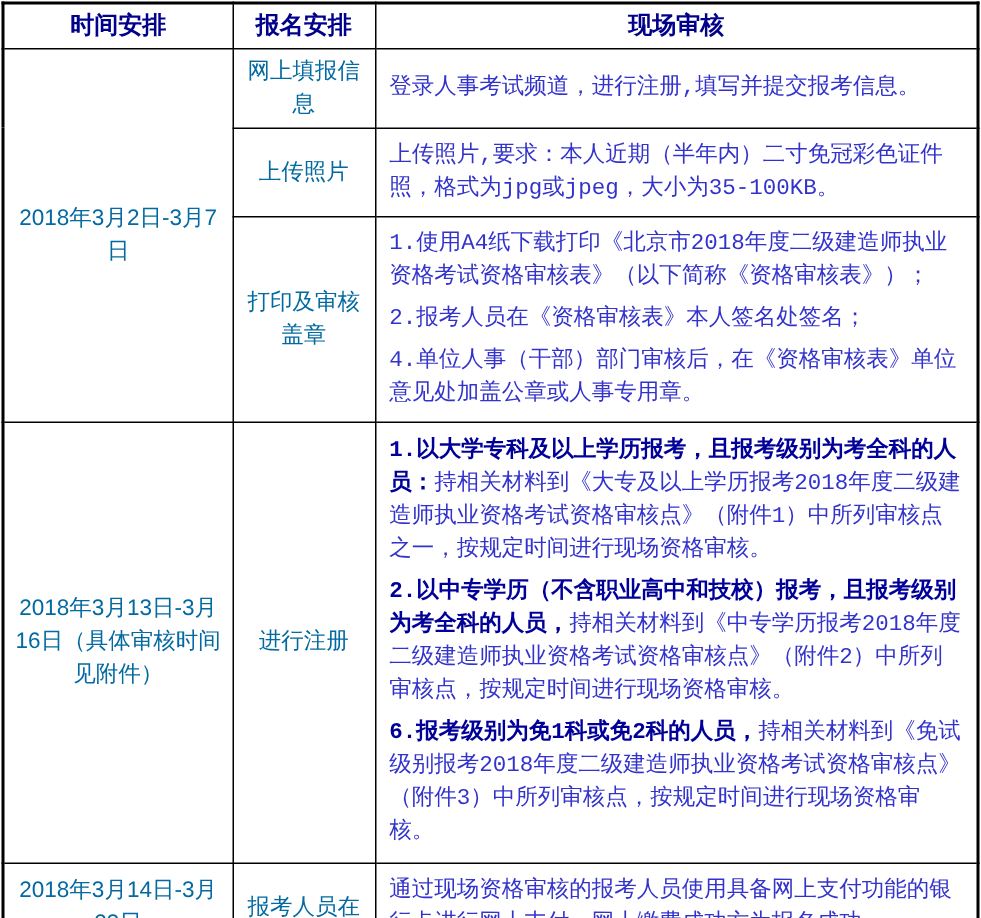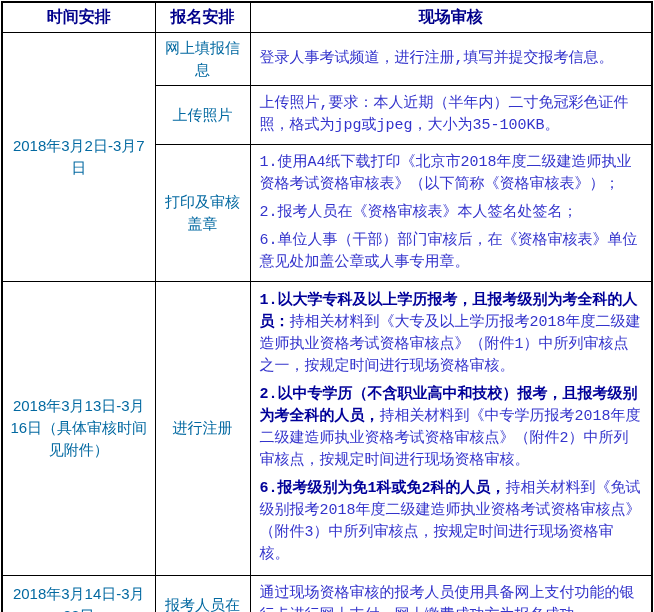--- a/index.html
+++ b/index.html
@@ -98,21 +98,21 @@
         <td class="step">上传照片</td>
         <td class="req">
           <p><span>上传照片,要求：本人近期（半年内）二寸免冠彩色证件照，格式为jpg或jpeg，大小为35-100KB。</span></p>
         </td>
       </tr>
       <tr class="r-print">
         <td class="step">打印及审核盖章</td>
         <td class="req">
           <p><span>1.使用A4纸下载打印《北京市2018年度二级建造师执业资格考试资格审核表》（以下简称《资格审核表》）；</span></p>
           <p><span>2.报考人员在《资格审核表》本人签名处签名；</span></p>
-          <p><span>6.单位人事（干部）部门审核后，在《资格审核表》单位意见处加盖公章或人事专用章。</span></p>
+          <p><span>4.单位人事（干部）部门审核后，在《资格审核表》单位意见处加盖公章或人事专用章。</span></p>
         </td>
       </tr>
 
       <tr class="r-onsite">
         <td class="time">2018年3月13日-3月16日（具体审核时间见附件）</td>
         <td class="step">进行注册</td>
         <td class="req">
           <p>
             <span class="seg-bold">1.以大学专科及以上学历报考，且报考级别为考全科的人员：</span><span>持相关材料到《大专及以上学历报考2018年度二级建造师执业资格考试资格审核点》（附件1）中所列审核点之一，按规定时间进行现场资格审核。</span>
           </p>

